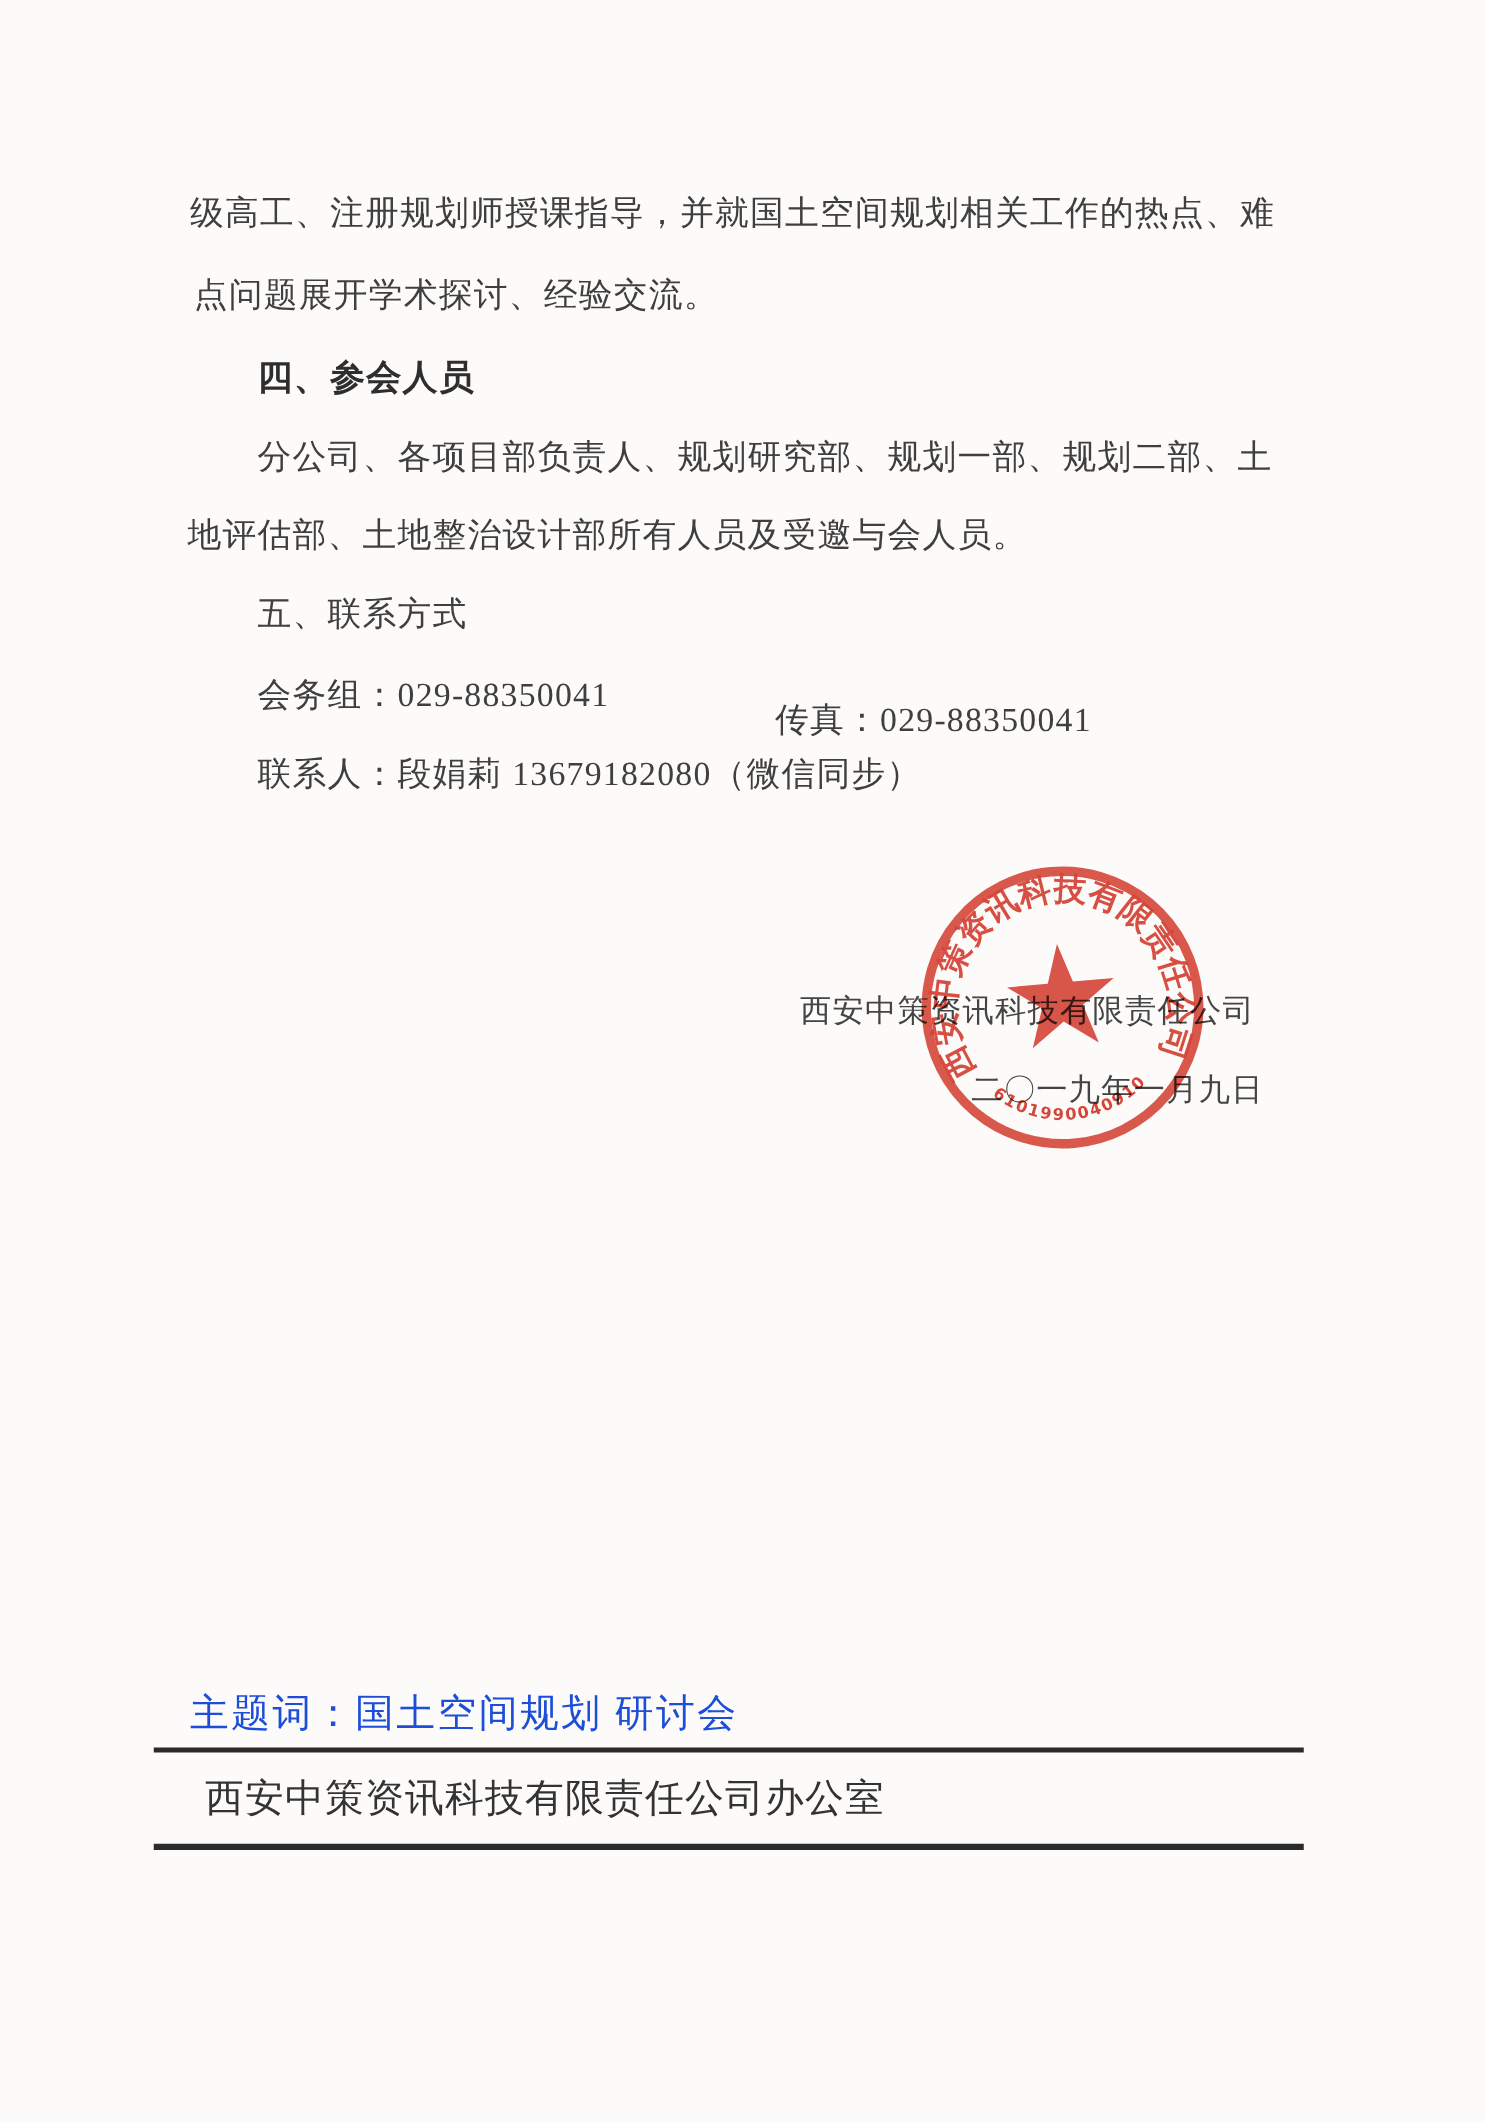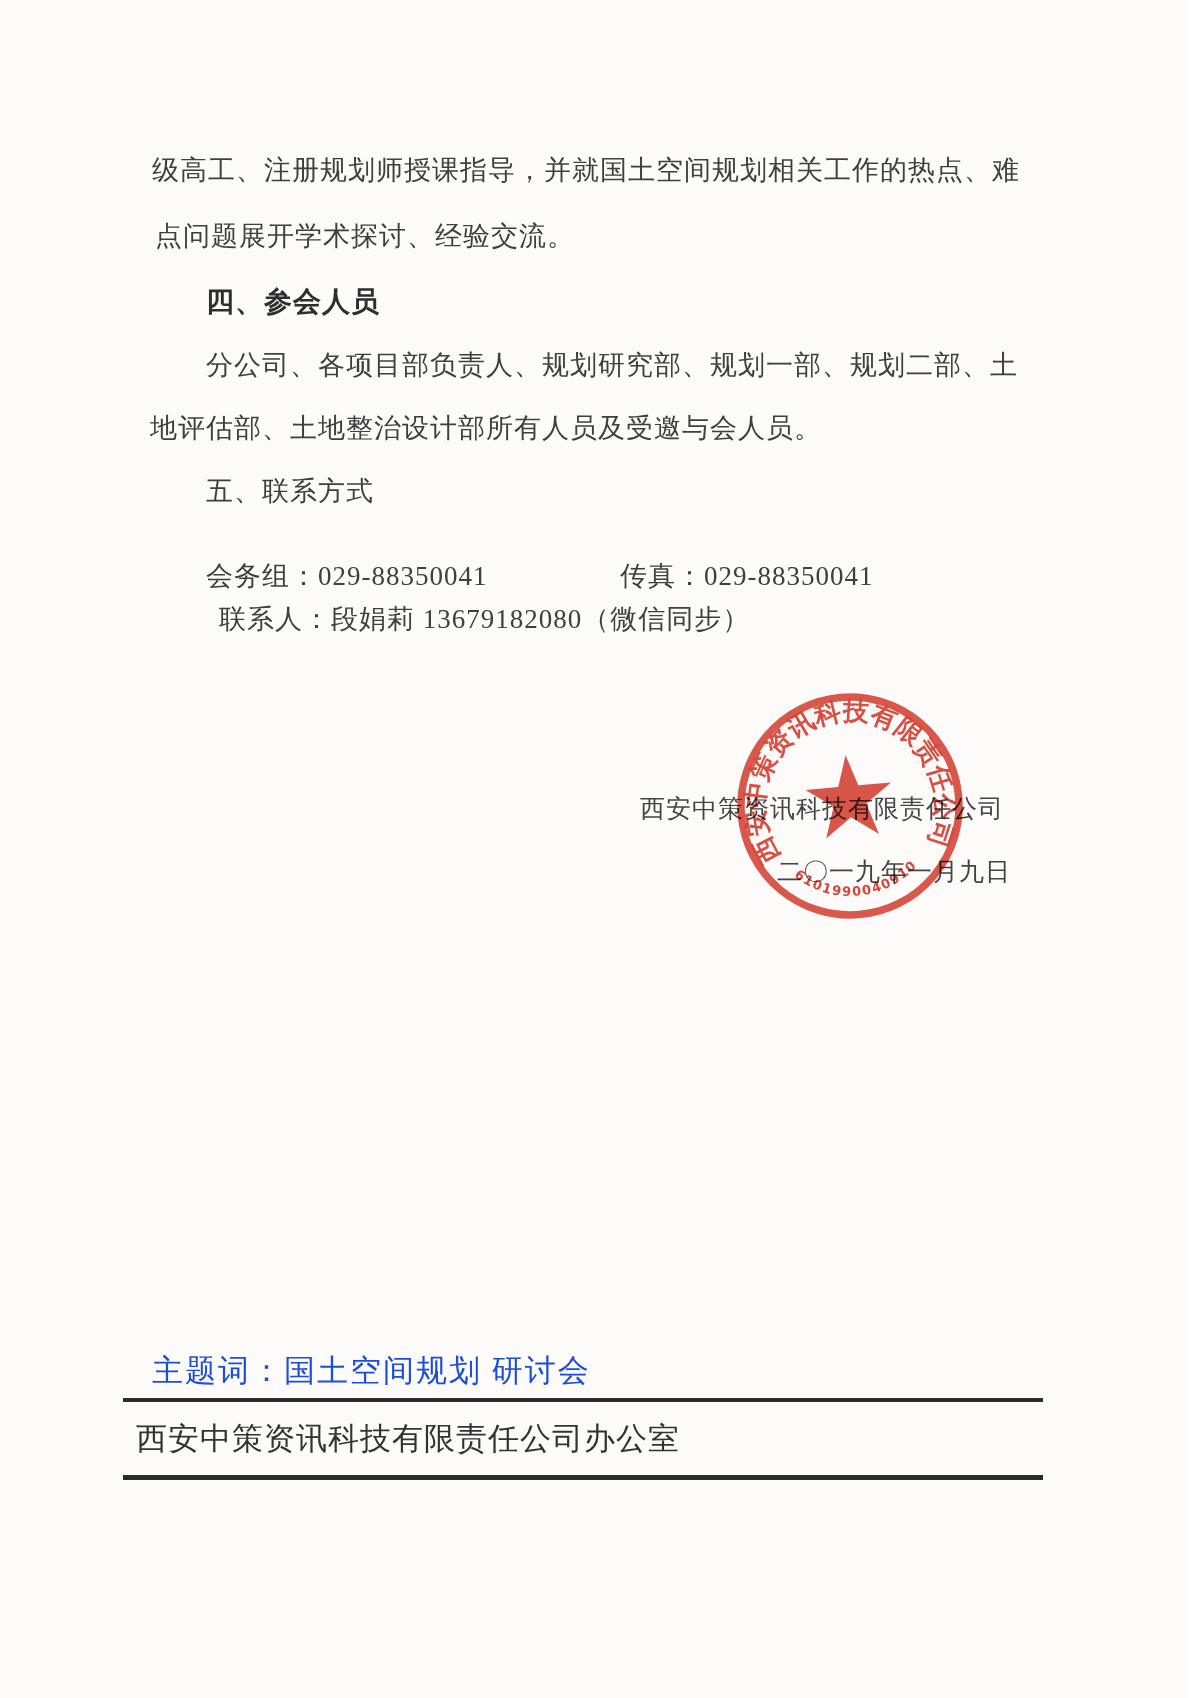--- a/index.html
+++ b/index.html
@@ -70,23 +70,23 @@
 <div class="page">
 
   <div class="line" style="left:152px; top:152px;">级高工、注册规划师授课指导，并就国土空间规划相关工作的热点、难</div>
   <div class="line" style="left:155px; top:218px;">点问题展开学术探讨、经验交流。</div>
 
   <div class="line heading-bold" style="left:206px; top:283px;">四、参会人员</div>
   <div class="line" style="left:206px; top:347px;">分公司、各项目部负责人、规划研究部、规划一部、规划二部、土</div>
   <div class="line" style="left:150px; top:410px;">地评估部、土地整治设计部所有人员及受邀与会人员。</div>
 
   <div class="line" style="left:206px; top:473px;">五、联系方式</div>
-  <div class="line" style="left:206px; top:558px;text-align:center;">会务组：029-88350041</div>
+  <div class="line" style="left:206px; top:538px;text-align:center;">会务组：029-88350041</div>
   <div class="line" style="left:620px; top:558px;">传真：029-88350041</div>
-  <div class="line" style="left:206px; top:601px;margin-left:13px;">联系人：段娟莉 13679182080（微信同步）</div>
+  <div class="line" style="left:206px; top:601px;">联系人：段娟莉 13679182080（微信同步）</div>
 
   <div class="sig" style="left:640px; top:792px;">西安中策资讯科技有限责任公司</div>
   <div class="sig" style="left:777px; top:855px;">二〇一九年一月九日</div>
 
   <div class="seal">
     <svg width="232" height="232" viewBox="0 0 232 232" xmlns="http://www.w3.org/2000/svg">
       <circle cx="116" cy="116" r="109" fill="none" stroke="#d5372a" stroke-width="7.5" opacity="0.9"></circle>
       <polygon points="116,65 126.1,96.1 158.8,96.1 132.4,115.3 142.5,146.4 116,127.2 89.5,146.4 99.6,115.3 73.2,96.1 105.9,96.1" fill="#d5372a" opacity="0.92"></polygon>
       <defs>
         <path id="ringTextPath" d="M 43.1 161.6 A 86 86 0 1 1 188.9 161.6" fill="none"></path>
@@ -98,17 +98,17 @@
       <text font-size="13" font-weight="bold" fill="#d5372a" letter-spacing="1.5" font-family="'DejaVu Sans','Liberation Sans',sans-serif">
         <textPath href="#serialPath" startOffset="50%" text-anchor="middle">6101990040910</textPath>
       </text>
     </svg>
   </div>
 
   <div class="kw-line" style="left:152px; top:1350px;">主题词：国土空间规划  研讨会</div>
 
   <div class="rule" style="top:1398px;"></div>
 
-  <div class="footer-text" style="left:136px; top:1418px;">西安中策资讯科技有限责任公司办公室</div>
+  <div class="footer-text" style="left:164px; top:1418px;">西安中策资讯科技有限责任公司办公室</div>
 
   <div class="rule" style="top:1475px; height:5px;"></div>
 
 </div>
 
 </body></html>

